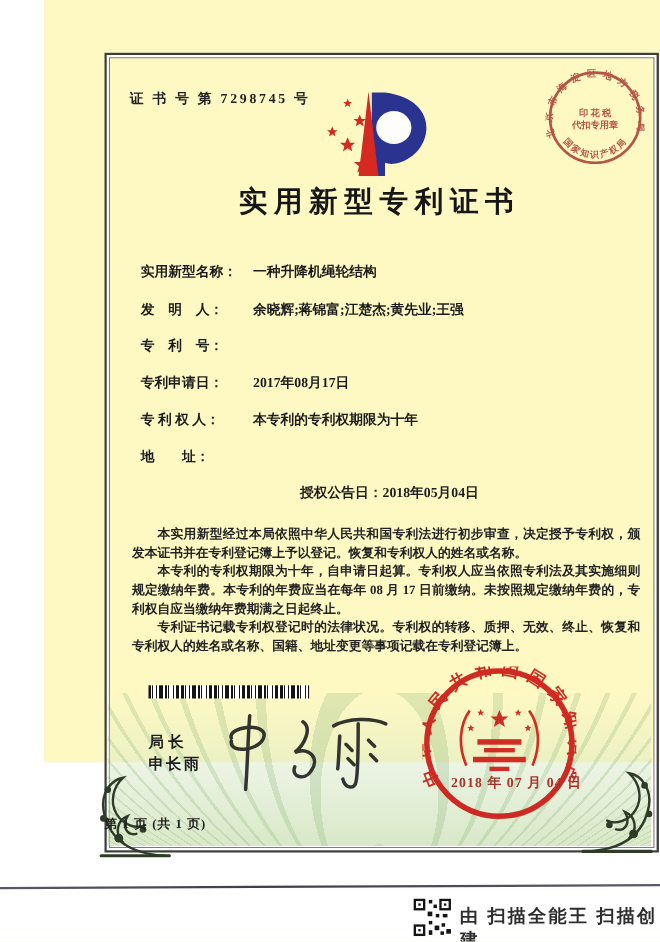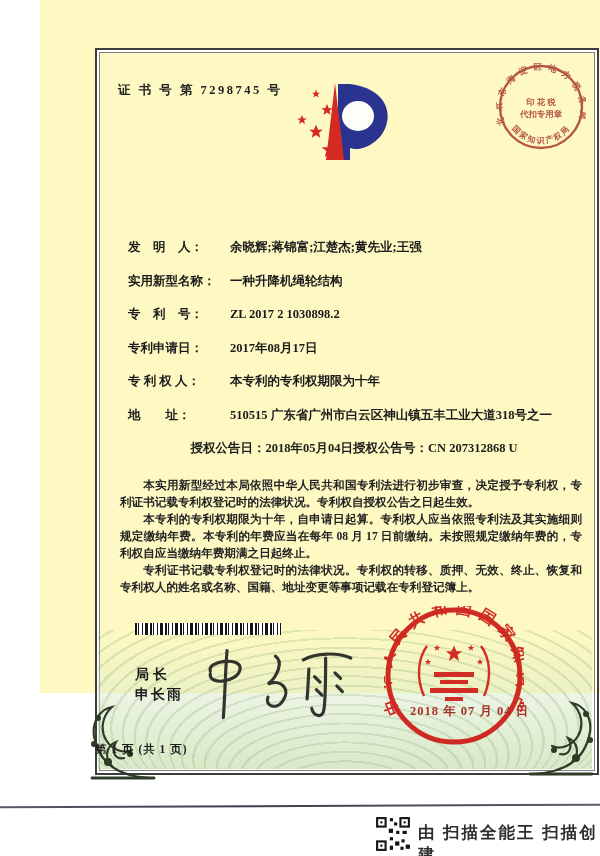--- a/index.html
+++ b/index.html
@@ -97,54 +97,52 @@
     <path d="M52,80 L52,4 L64,4 C96,8 106,28 100,46 C94,64 74,72 64,68 L64,80 Z" fill="#2a3490"></path>
     <ellipse cx="72" cy="36" rx="16" ry="15" fill="#fdfdfa"></ellipse>
     <polygon points="49,3 58,80 40,80" fill="#d42a22"></polygon>
     <use href="#star" transform="translate(30,14) scale(0.42)" fill="#d42a22"></use>
     <use href="#star" transform="translate(41,30) scale(0.60)" fill="#d42a22"></use>
     <use href="#star" transform="translate(16,40) scale(0.50)" fill="#d42a22"></use>
     <use href="#star" transform="translate(30,52) scale(0.72)" fill="#d42a22"></use>
     <use href="#star" transform="translate(44,70) scale(0.88)" fill="#d42a22"></use>
   </svg>
 
+  <div class="title">实用新型专利证书</div>
 
   <div class="fields">
+    <div class="field-row">
+      <span class="field-label">实用新型名称：</span>
+      <span class="field-value">一种升降机绳轮结构</span>
+    </div>
     <div class="field-row">
       <span class="field-label">发　明　人：</span>
       <span class="field-value">余晓辉;蒋锦富;江楚杰;黄先业;王强</span>
     </div>
     <div class="field-row">
-      <span class="field-label">实用新型名称：</span>
-      <span class="field-value">一种升降机绳轮结构</span>
-    </div>
-    <div class="field-row">
       <span class="field-label">专　利　号：</span>
-      <span class="field-value">ZL 2017 2 1030898.2</span>
     </div>
     <div class="field-row">
       <span class="field-label">专利申请日：</span>
       <span class="field-value">2017年08月17日</span>
     </div>
     <div class="field-row">
       <span class="field-label">专 利 权 人：</span>
       <span class="field-value">本专利的专利权期限为十年</span>
     </div>
     <div class="field-row">
       <span class="field-label">地　　址：</span>
-      <span class="field-value">510515 广东省广州市白云区神山镇五丰工业大道318号之一</span>
     </div>
     <div class="grant-row">
       <span class="grant-pair"><span>授权公告日：</span><span>2018年05月04日</span></span>
-      <span class="grant-pair"><span>授权公告号：</span><span>CN 207312868 U</span></span>
     </div>
   </div>
 
   <div class="paragraphs">
-    <p>本实用新型经过本局依照中华人民共和国专利法进行初步审查，决定授予专利权，专利证书记载专利权登记时的法律状况。专利权自授权公告之日起生效。</p>
+    <p>本实用新型经过本局依照中华人民共和国专利法进行初步审查，决定授予专利权，颁发本证书并在专利登记簿上予以登记。恢复和专利权人的姓名或名称。</p>
     <p>本专利的专利权期限为十年，自申请日起算。专利权人应当依照专利法及其实施细则规定缴纳年费。本专利的年费应当在每年 08 月 17 日前缴纳。未按照规定缴纳年费的，专利权自应当缴纳年费期满之日起终止。</p>
     <p>专利证书记载专利权登记时的法律状况。专利权的转移、质押、无效、终止、恢复和专利权人的姓名或名称、国籍、地址变更等事项记载在专利登记簿上。</p>
   </div>
 
   <div class="barcode"></div>
 
   <div class="director-label">局长</div>
   <div class="director-name">申长雨</div>
 
   <svg class="signature" viewBox="0 0 190 86">

